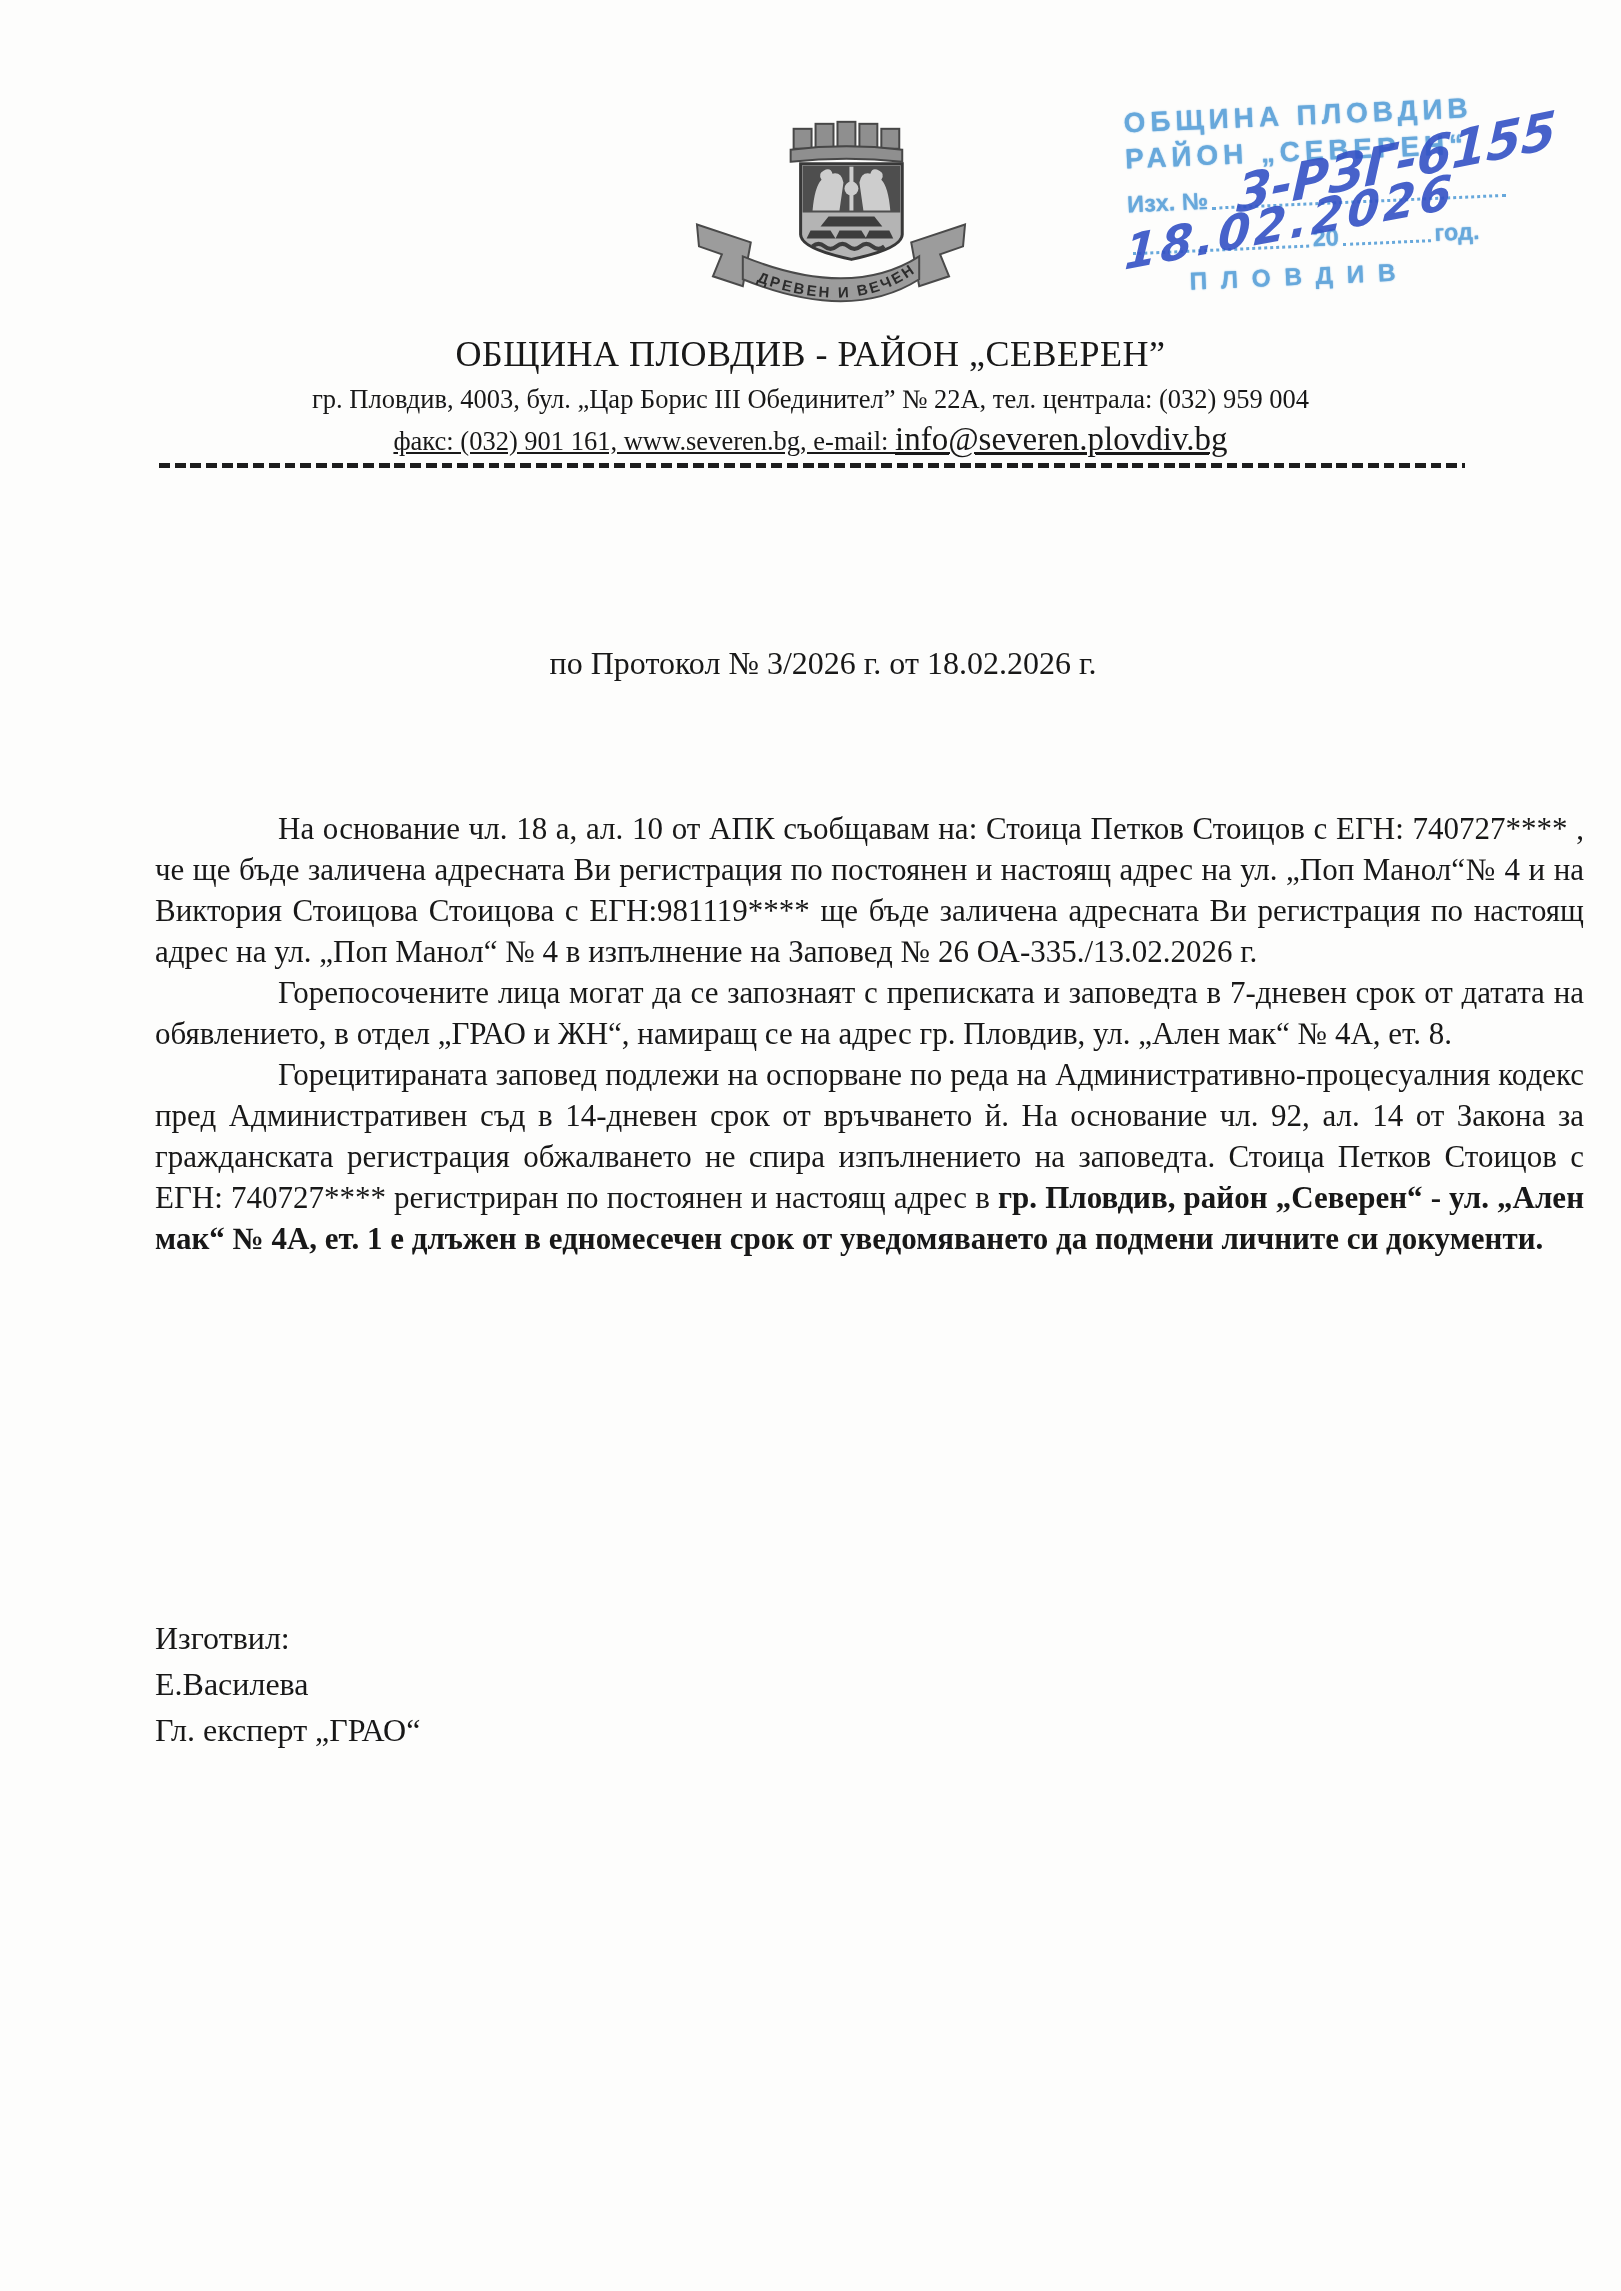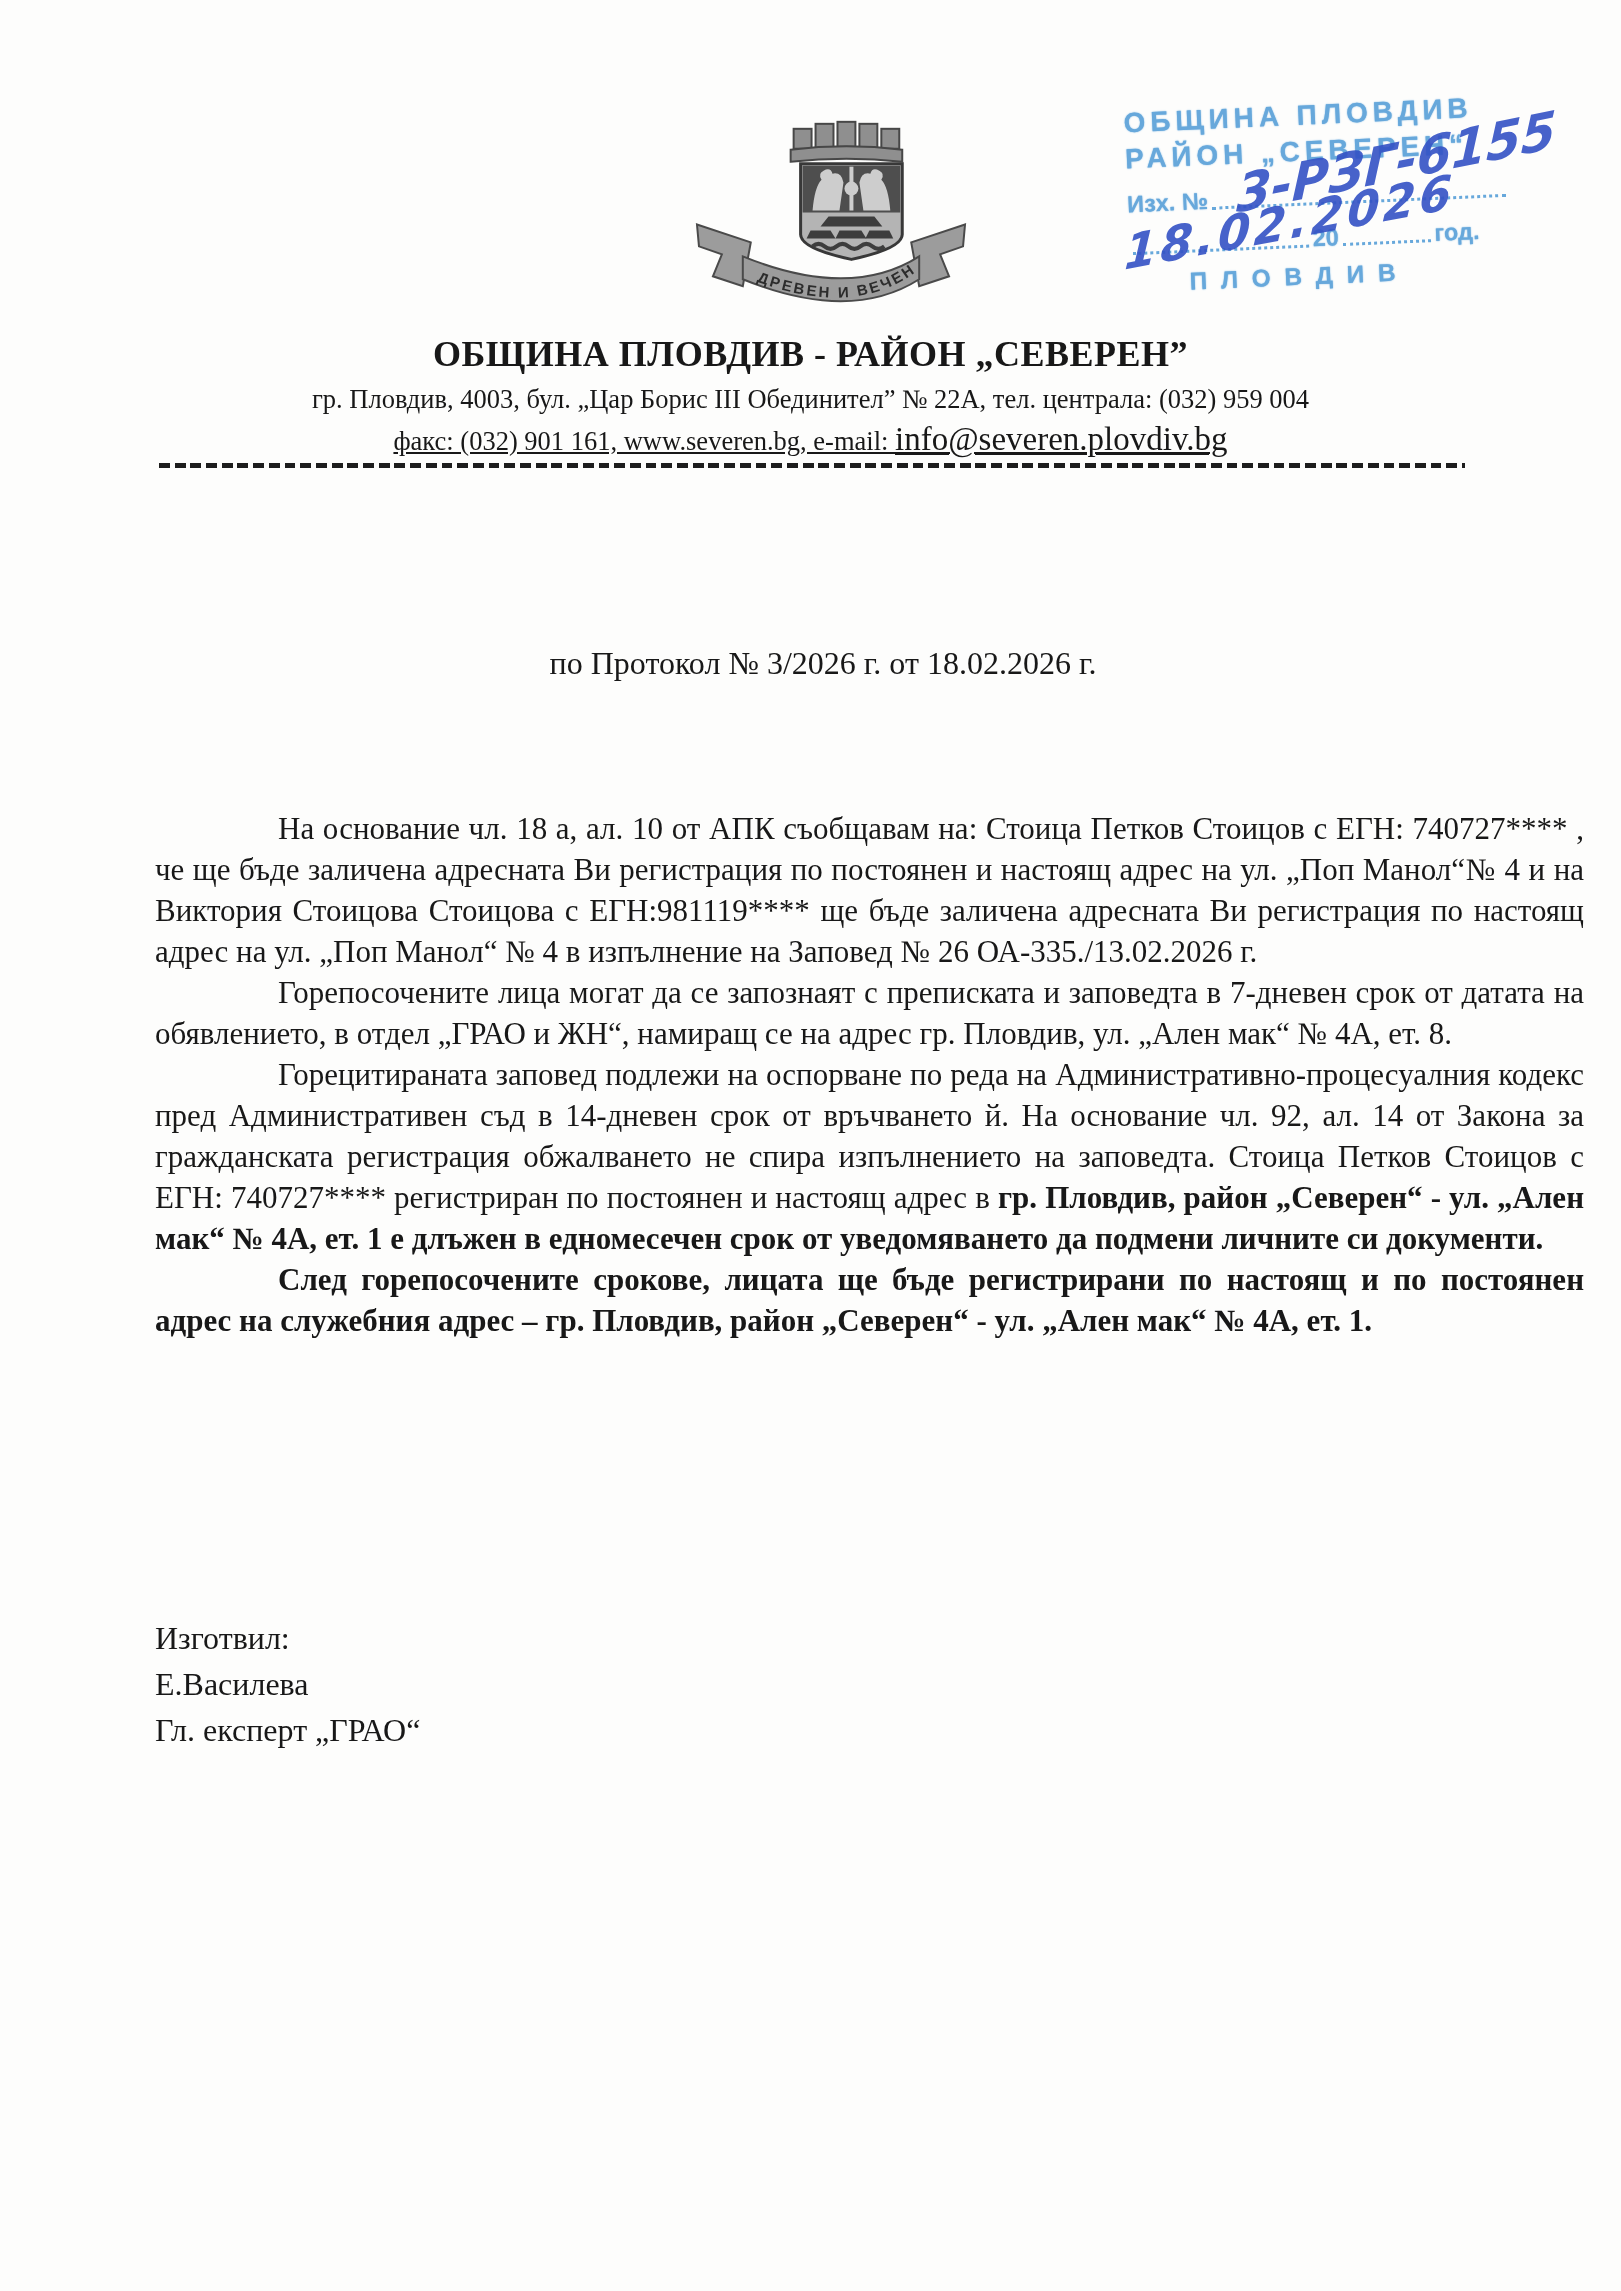--- a/index.html
+++ b/index.html
@@ -40,21 +40,21 @@
     font-style:italic;
     font-weight:bold;
     white-space:nowrap;
     opacity:.9;
   }
   .pen-ref{left:108px;top:37px;font-size:51px;transform:rotate(-9deg) skewX(-14deg);}
   .pen-date{left:-5.9px;top:94px;font-size:47px;transform:rotate(-8deg) skewX(-14deg);letter-spacing:3.9px;}
 
   
   .letterhead{position:absolute;left:0;top:333px;width:100%;text-align:center;}
-  .org-title{font-size:36px;font-weight:bold;letter-spacing:0.5px;}
+  .org-title{font-size:36px;font-weight:normal;letter-spacing:0.5px;}
   .org-address{font-size:26.5px;margin-top:8.8px;}
   .org-fax{font-size:26.5px;margin-top:5.9px;text-decoration:underline;}
   .org-email{font-size:33px;text-decoration:underline;}
   .dashline{
     position:absolute;left:159px;top:463px;width:1306px;height:4.9px;
     background:repeating-linear-gradient(90deg,#1d1d1d 0 10.8px,transparent 10.8px 15.7px);
   }
 
   
   .doc-head{position:absolute;left:0;top:629px;width:100%;text-align:center;}
@@ -145,21 +145,20 @@
   <div class="dashline"></div>
 
   <div class="doc-head">
     <div class="doc-subtitle">по Протокол № 3/2026 г. от 18.02.2026 г.</div>
   </div>
 
   <div class="body-text">
     <p>На основание чл. 18 а, ал. 10 от АПК съобщавам на: Стоица Петков Стоицов с ЕГН: 740727****  , че ще бъде заличена адресната Ви регистрация по постоянен и настоящ адрес на ул. „Поп Манол“№ 4 и на Виктория Стоицова Стоицова с ЕГН:981119**** ще бъде заличена адресната Ви регистрация по настоящ адрес на ул. „Поп Манол“ № 4 в изпълнение на  Заповед № 26 ОА-335./13.02.2026 г.</p>
     <p>Горепосочените лица могат  да се запознаят с преписката и заповедта в 7-дневен срок от датата на обявлението, в отдел „ГРАО и ЖН“, намиращ се на адрес гр. Пловдив, ул. „Ален мак“ № 4А, ет. 8.</p>
     <p><span>Горецитираната заповед подлежи на оспорване по реда на Административно-процесуалния кодекс пред Административен съд в 14-дневен срок от връчването й. На основание чл. 92, ал. 14 от Закона за гражданската регистрация обжалването не спира изпълнението на заповедта. Стоица Петков Стоицов с ЕГН: 740727**** регистриран по постоянен и настоящ адрес в </span><span class="bold">гр. Пловдив, район „Северен“ - ул. „Ален мак“ № 4А, ет. 1 е длъжен в едномесечен срок от уведомяването да подмени  личните си документи.</span></p>
-    <p class="bold">След горепосочените срокове, лицата  ще бъде  регистрирани по настоящ  и по постоянен адрес на служебния адрес – гр. Пловдив, район „Северен“ - ул. „Ален мак“ № 4А, ет. 1.</p>
   </div>
 
   <div class="footer">
     <div>Изготвил:</div>
     <div>Е.Василева</div>
     <div>Гл. експерт  „ГРАО“</div>
   </div>
 
 </div>
 

